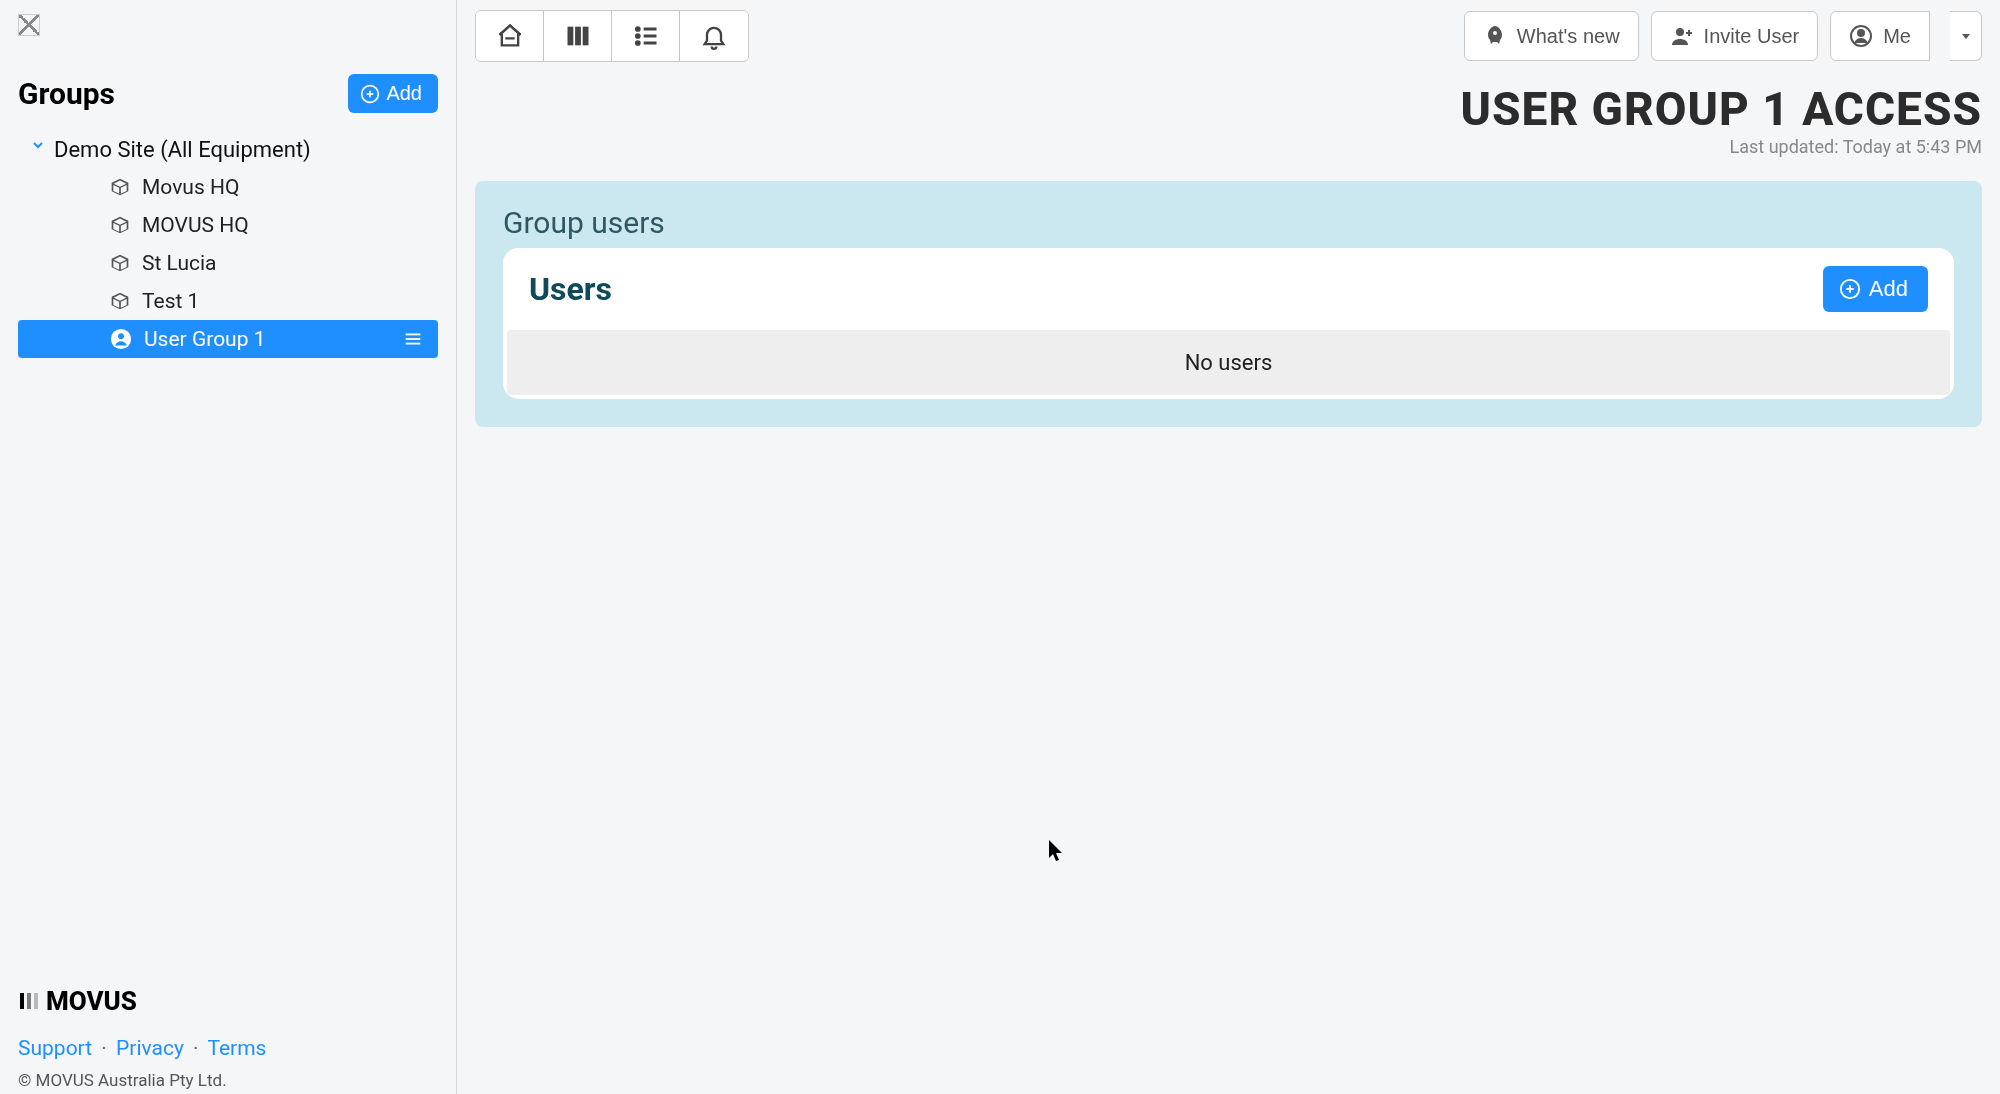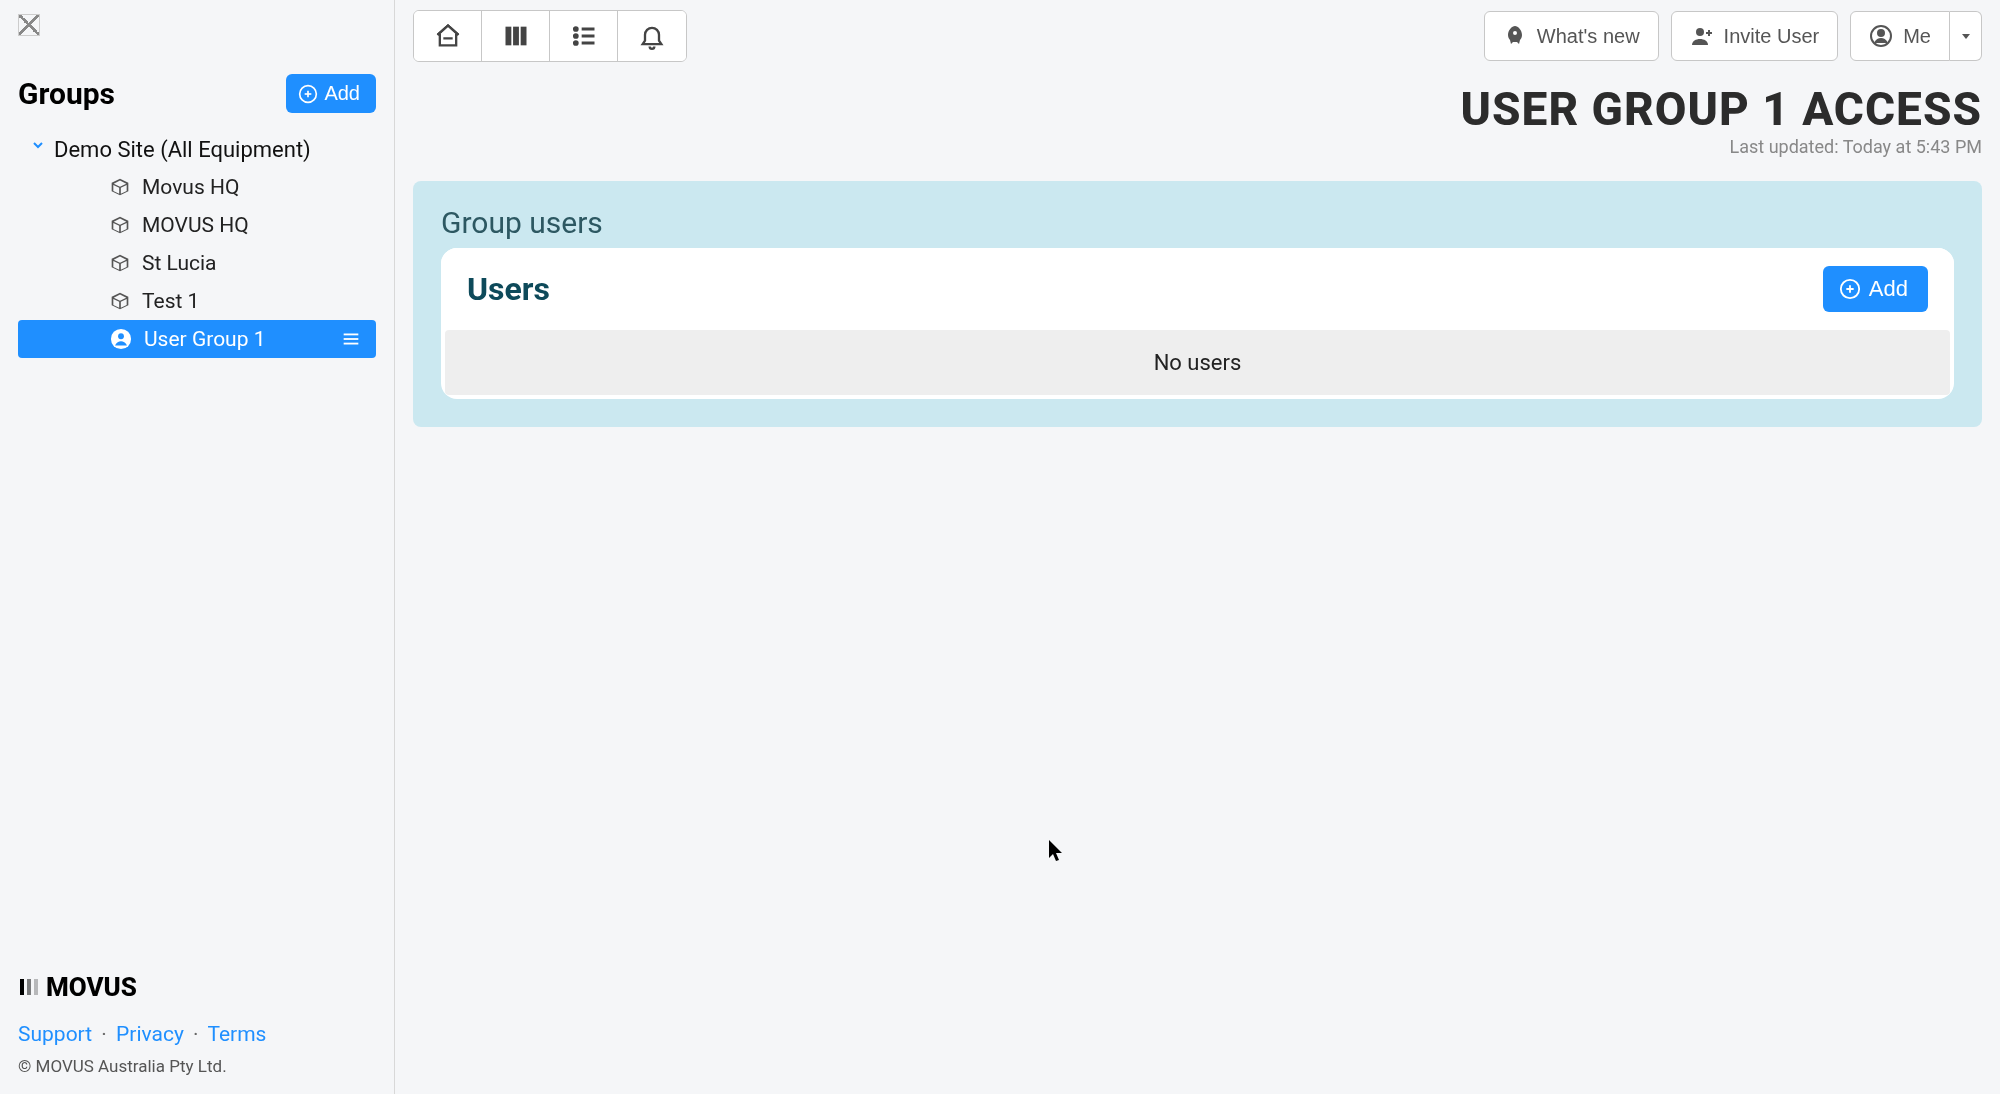--- a/index.html
+++ b/index.html
@@ -12,21 +12,21 @@
       font-family: -apple-system, BlinkMacSystemFont, "Segoe UI", Roboto, "Helvetica Neue", Arial, sans-serif;
       background: #f5f6f8;
       width: 2000px;
       height: 1094px;
       overflow: hidden;
       display: flex;
     }
     
     
     .sidebar {
-      width: 395px;
+      width: 457px;
       background: #f5f6f8;
       border-right: 1px solid #d8d8d8;
       display: flex;
       flex-direction: column;
       position: relative;
     }
     
     .sidebar-top {
       padding: 14px 18px;
     }
@@ -135,21 +135,21 @@
       align-items: center;
     }
     
     .tree-item.selected .menu-indicator svg {
       width: 22px;
       height: 22px;
     }
     
     .sidebar-footer {
       position: absolute;
-      bottom: 18px;
+      bottom: 4px;
       left: 18px;
       right: 18px;
       font-size: 19px;
     }
     
     .brand {
       display: flex;
       align-items: center;
       gap: 4px;
       margin-bottom: 14px;
@@ -247,20 +247,21 @@
       height: 50px;
     }
     
     .outline-btn svg {
       width: 24px;
       height: 24px;
     }
     
     .me-group {
       display: flex;
+      gap: 20px;
     }
     
     .me-group .outline-btn {
       border-top-right-radius: 0;
       border-bottom-right-radius: 0;
     }
     
     .me-group .dropdown-btn {
       border: 1px solid #c7c7c7;
       border-left: none;

